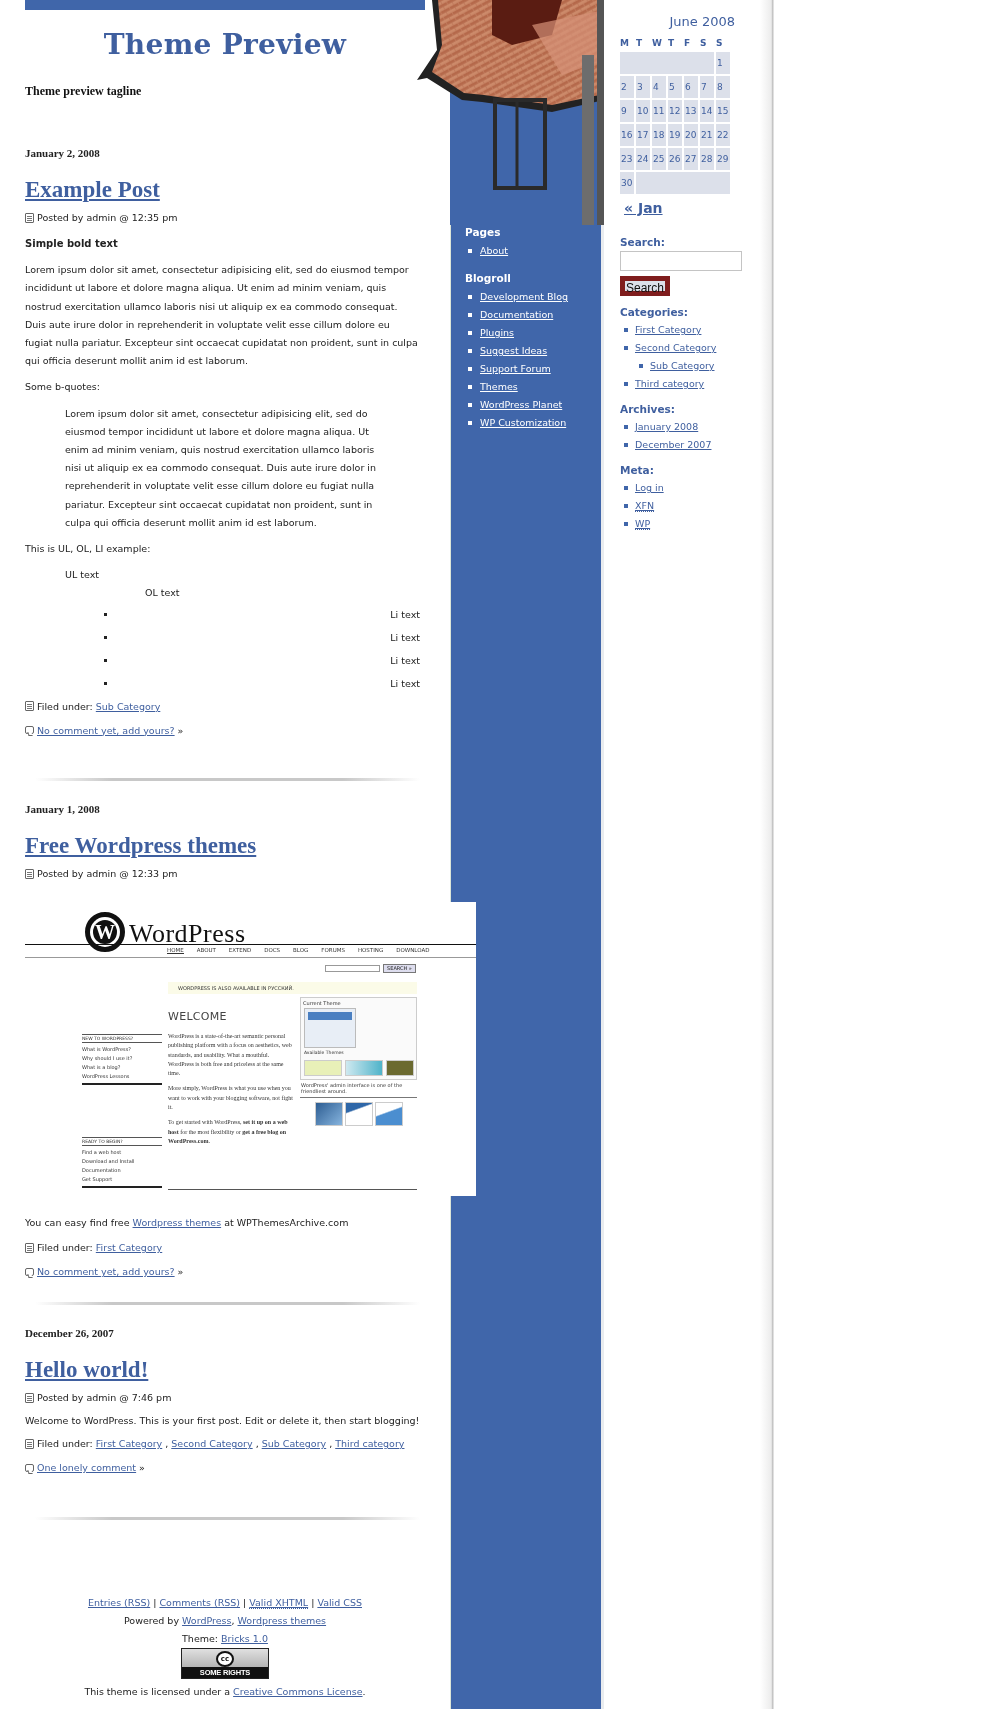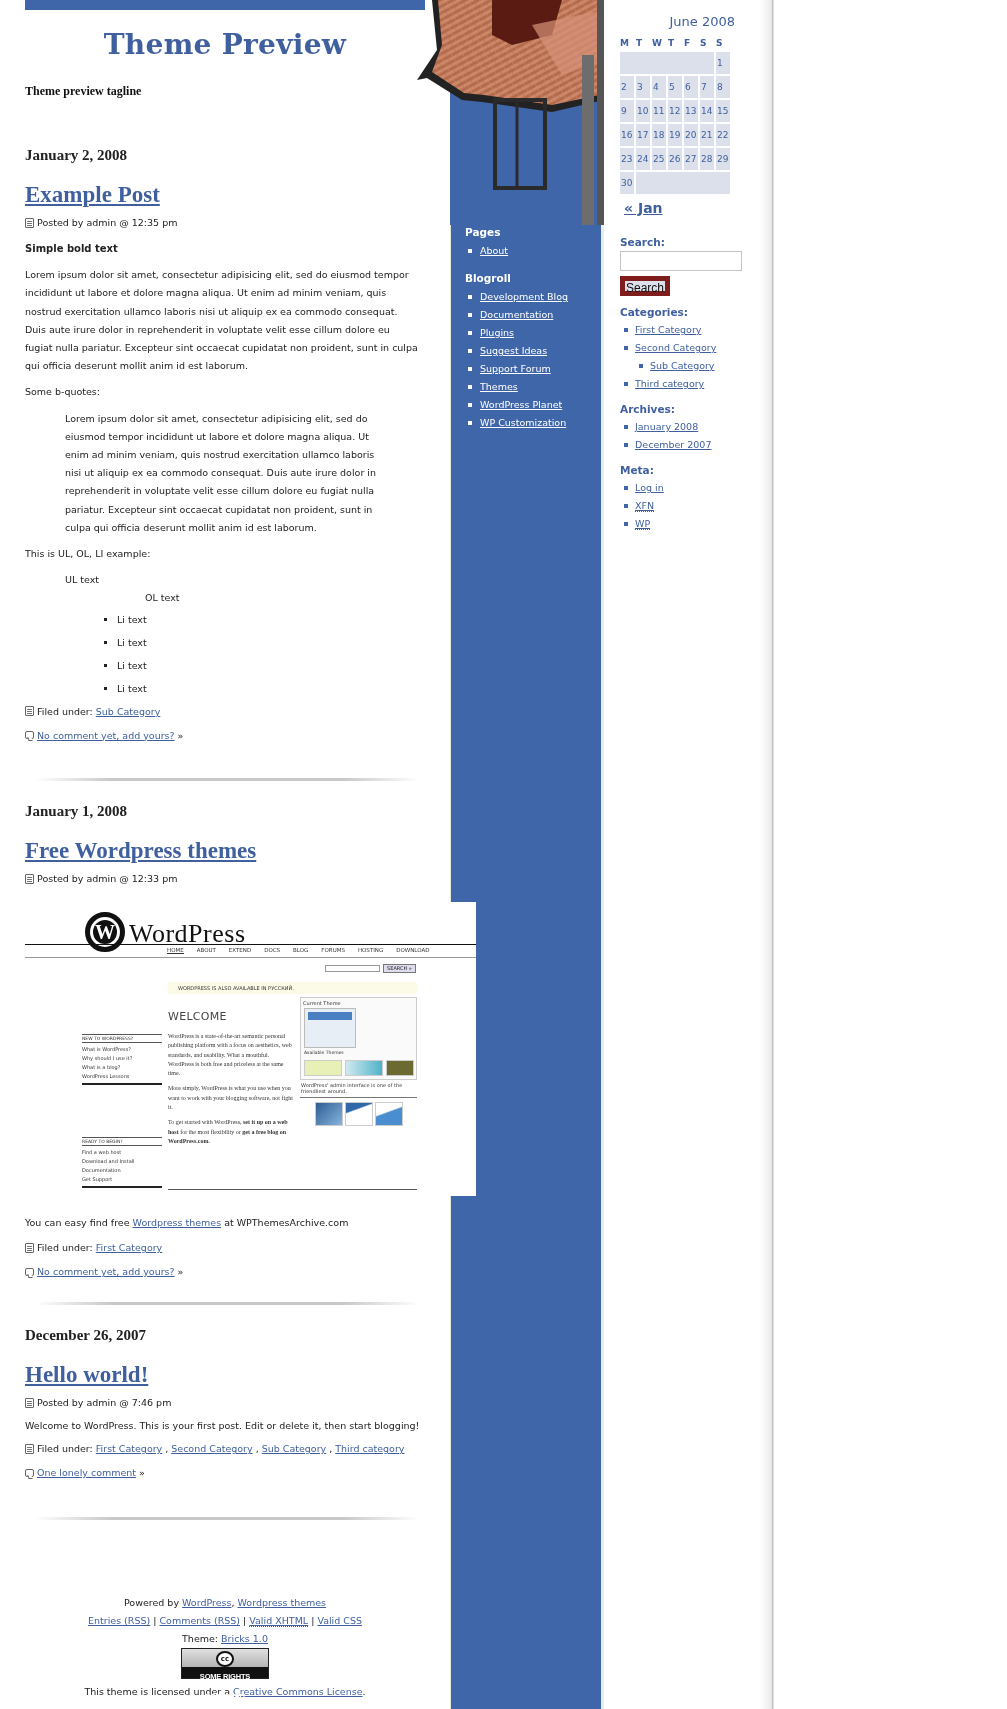--- a/index.html
+++ b/index.html
@@ -23,21 +23,21 @@
   .brick { position: absolute; left: 412px; top: 0; width: 192px; height: 225px; overflow: hidden; }
 
   
   .site-title { position: absolute; left: 25px; top: 28px; width: 400px; text-align: center;
     font-family: "DejaVu Serif", serif; font-weight: bold; font-size: 28px; color: #3f5f9f; letter-spacing: 0.3px; }
   .tagline { position: absolute; left: 25px; top: 84px; width: 400px; text-align: left;
     font-family: "Liberation Serif", serif; font-weight: bold; font-size: 12px; color: #111; }
 
   
   .post { position: absolute; left: 25px; width: 395px; }
-  .post-date { font-family: "Liberation Serif", serif; font-weight: bold; font-size: 15px; color: #222; }
+  .post-date { font-family: "Liberation Serif", serif; font-weight: bold; font-size: 11px; color: #222; }
   .post-title { display: inline-block; font-family: "Liberation Serif", serif; font-weight: bold; font-size: 23px;
     color: #3f5f9f; text-decoration: underline; margin-top: 18px; }
   .meta { font-size: 9.5px; color: #222; display: flex; align-items: center; gap: 3px; }
   .meta a { color: #3f5f9f; }
   .ico { display: inline-block; width: 9px; height: 10px; border: 1px solid #666; border-radius: 1px; position: relative; background: #fff; }
   .ico.doc::before { content: ""; position: absolute; left: 1px; right: 1px; top: 2px; height: 1px; background: #777; box-shadow: 0 2px 0 #777, 0 4px 0 #777; }
   .ico.cmt { border-radius: 2px; height: 8px; }
   .ico.cmt::after { content: ""; position: absolute; left: 2px; bottom: -3px; width: 3px; height: 3px; border-left: 1px solid #666; border-bottom: 1px solid #666; background: #fff; transform: skewX(20deg); }
   .body-text { font-size: 9.5px; line-height: 18.2px; color: #222; }
   .bold { font-weight: bold; font-size: 10px; }
@@ -74,21 +74,21 @@
   .dotted { border-bottom: 1px dotted #3f5f9f; text-decoration: underline; }
 
   
   .footer { position: absolute; left: 25px; top: 1594px; width: 400px; text-align: center; font-size: 9.5px; color: #222; line-height: 18px; }
   .footer a { color: #3f5f9f; }
   .cc { display: inline-block; width: 88px; height: 31px; background: linear-gradient(#e0e0e0, #9a9a9a); border: 1px solid #222;
     position: relative; vertical-align: middle; margin: 0 0 4px 0; }
   .cc .cc-logo { position: absolute; left: 34px; top: 2px; width: 18px; height: 16px; border: 2px solid #111; border-radius: 50%;
     font-size: 7px; font-weight: bold; line-height: 12px; text-align: center; background: #fff; color: #111; }
   .cc .cc-text { position: absolute; left: 0; right: 0; bottom: 0; height: 11px; background: #111; color: #fff; font-size: 7.5px;
-    font-weight: bold; line-height: 20px; letter-spacing: -0.2px; font-family: "Liberation Sans", sans-serif; }
+    font-weight: bold; line-height: 12px; letter-spacing: -0.2px; font-family: "Liberation Sans", sans-serif; }
 </style>
 </head>
 <body>
 
 <div class="frame"></div>
 <div class="frame-shadow"></div>
 <div class="topbar"></div>
 <div class="bluecol"></div>
 <div class="bluecol-edge"></div>
 
@@ -124,21 +124,21 @@
     <span class="ico doc"></span>
     <span>Posted by admin @ 12:35 pm</span>
   </div>
   <div class="body-text bold" style="margin-top:12px;">Simple bold text</div>
   <p class="body-text" style="margin-top:8px;">Lorem ipsum dolor sit amet, consectetur adipisicing elit, sed do eiusmod tempor incididunt ut labore et dolore magna aliqua. Ut enim ad minim veniam, quis nostrud exercitation ullamco laboris nisi ut aliquip ex ea commodo consequat. Duis aute irure dolor in reprehenderit in voluptate velit esse cillum dolore eu fugiat nulla pariatur. Excepteur sint occaecat cupidatat non proident, sunt in culpa qui officia deserunt mollit anim id est laborum.</p>
   <p class="body-text" style="margin-top:8px;">Some b-quotes:</p>
   <blockquote class="body-text" style="margin:8px 35px 0 40px;">Lorem ipsum dolor sit amet, consectetur adipisicing elit, sed do eiusmod tempor incididunt ut labore et dolore magna aliqua. Ut enim ad minim veniam, quis nostrud exercitation ullamco laboris nisi ut aliquip ex ea commodo consequat. Duis aute irure dolor in reprehenderit in voluptate velit esse cillum dolore eu fugiat nulla pariatur. Excepteur sint occaecat cupidatat non proident, sunt in culpa qui officia deserunt mollit anim id est laborum.</blockquote>
   <p class="body-text" style="margin-top:8px;">This is UL, OL, LI example:</p>
   <div class="body-text" style="margin:8px 0 0 40px;">UL text</div>
   <div class="body-text" style="margin:0 0 0 120px;">OL text</div>
-  <ul style="list-style:square; margin-left:92px;">
+  <ul style="list-style:square; margin-left:92px;text-align:right;">
     <li class="body-text" style="line-height:23px;">Li text</li>
     <li class="body-text" style="line-height:23px;">Li text</li>
     <li class="body-text" style="line-height:23px;">Li text</li>
     <li class="body-text" style="line-height:23px;">Li text</li>
   </ul>
   <div class="meta" style="margin-top:6px;">
     <span class="ico doc"></span>
     <span>Filed under:</span>
     <a>Sub Category</a>
   </div>
@@ -361,24 +361,24 @@
   <h3 style="margin-top:10px;">Meta:</h3>
   <ul>
     <li><a>Log in</a></li>
     <li><a class="dotted">XFN</a></li>
     <li><a class="dotted">WP</a></li>
   </ul>
 </div>
 
 <div class="footer">
   <div>
+    <a>Entries (RSS)</a><span> | </span><a>Comments (RSS)</a><span> | </span><a class="dotted">Valid XHTML</a><span> | </span><a>Valid CSS</a>
+  </div>
+  <div>
     <span>Powered by </span><a>WordPress</a><span>, </span><a>Wordpress themes</a>
-  </div>
-  <div>
-    <a>Entries (RSS)</a><span> | </span><a>Comments (RSS)</a><span> | </span><a class="dotted">Valid XHTML</a><span> | </span><a>Valid CSS</a>
   </div>
   <div>
     <span>Theme: </span><a>Bricks 1.0</a>
   </div>
   <div class="cc">
     <div class="cc-logo">cc</div>
     <div class="cc-text">SOME RIGHTS RESERVED</div>
   </div>
   <div>
     <span>This theme is licensed under a </span><a>Creative Commons License</a><span>.</span>

